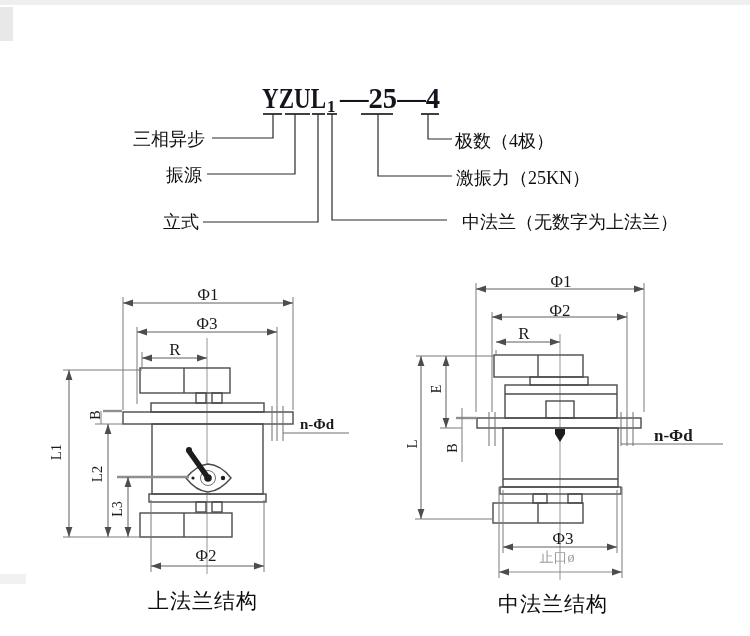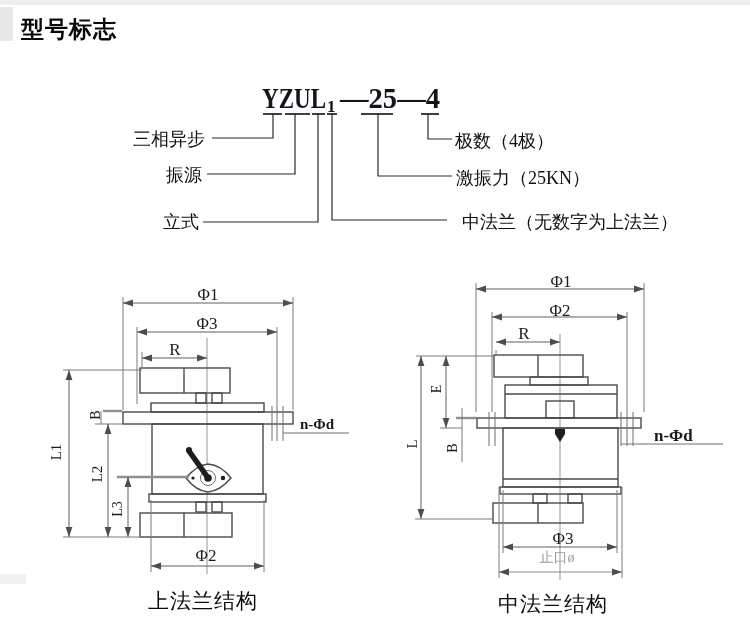--- a/index.html
+++ b/index.html
@@ -40,21 +40,20 @@
   .ink{fill:#1d1d1d;stroke:none;}
 </style>
 </head>
 <body>
 
 <div class="page">
   <div class="artifact top-strip"></div>
   <div class="artifact corner-block"></div>
   <div class="artifact bottom-block"></div>
 
-  <h1 class="page-title">型号标志</h1>
 
   <svg width="750" height="636" viewBox="0 0 750 636">
     <defs>
       <marker id="arr" markerWidth="11" markerHeight="9" refX="10" refY="4" orient="auto-start-reverse" markerUnits="userSpaceOnUse">
         <path d="M0,0.6 L10,4 L0,7.4 z" fill="#4d4d4d"></path>
       </marker>
     </defs>
 
     <g>
       <text class="code" x="262" y="108" textLength="64" lengthAdjust="spacingAndGlyphs">YZUL</text>

